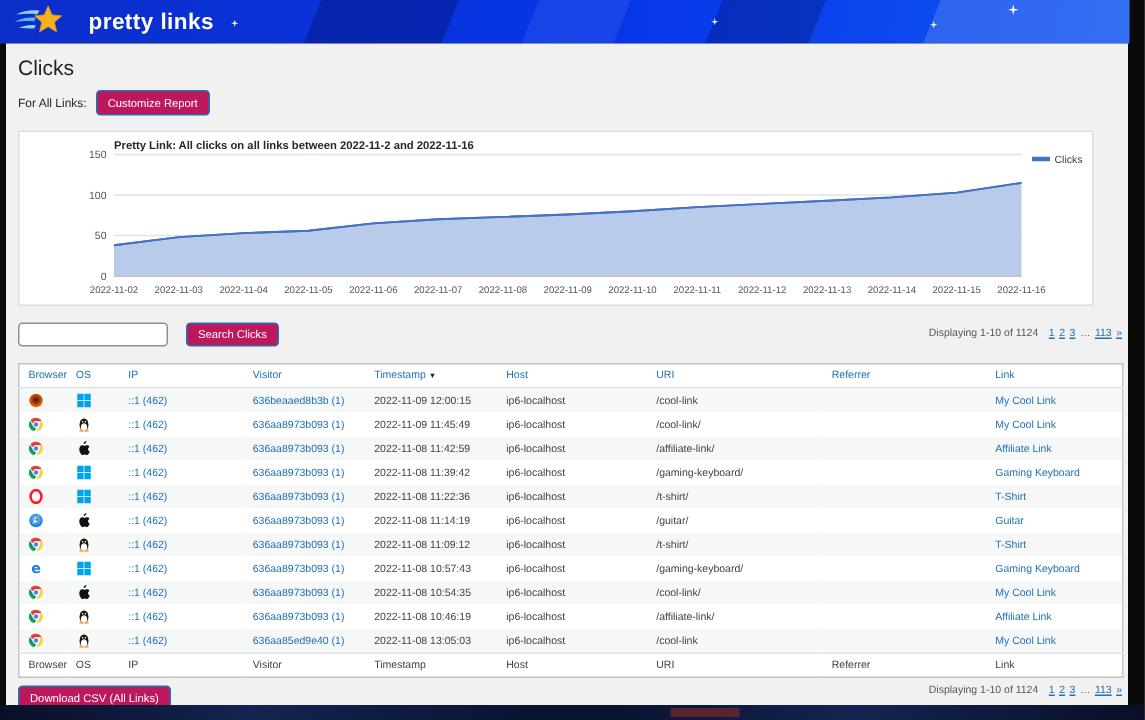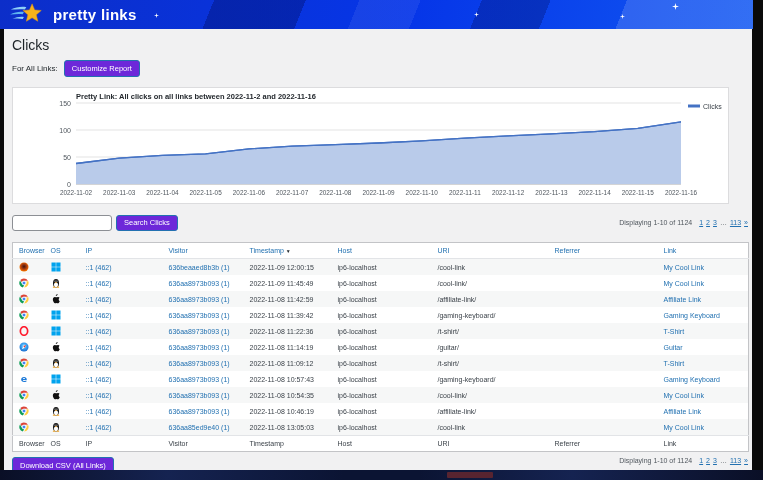--- a/index.html
+++ b/index.html
@@ -13,55 +13,55 @@
     background:linear-gradient(100deg,#0c2ec9,#0636e8 55%,#1157f2);
   }
   .admin-header::before {
     content:""; position:absolute; inset:0;
     background:linear-gradient(112deg,
       transparent 0 28%, rgba(0,10,90,.35) 28% 40%,
       transparent 40% 47%, rgba(255,255,255,.07) 47% 55%,
       transparent 55% 63%, rgba(0,10,90,.30) 63% 72%,
       transparent 72% 82%, rgba(255,255,255,.14) 82% 100%);
   }
-  .logo { position:absolute; left:10px; top:3px; display:flex; align-items:center; gap:7px; z-index:2; }
+  .logo { position:absolute; left:10px; top:3px; display:flex; align-items:center; gap:13px; z-index:2; }
   .logo-icon svg { width:36px; height:23px; display:block; }
   .logo-text { color:#fff; font-size:15px; font-weight:bold; letter-spacing:.3px; }
   .sparkle { position:absolute; background:#fff; z-index:2;
     clip-path:polygon(50% 0,60% 40%,100% 50%,60% 60%,50% 100%,40% 60%,0 50%,40% 40%); }
   .s1 { left:154px; top:13px; width:5px; height:5px; }
   .s2 { left:474px; top:12px; width:5px; height:5px; }
   .s3 { left:620px; top:14px; width:5px; height:5px; }
   .s4 { left:672px; top:3px;  width:7px; height:7px; }
   
   .content {
     position:absolute; left:4px; top:29px; width:748px; height:441px;
     background:#f1f1f2; box-sizing:border-box; padding:8px 8px 0 8px;
   }
   .page-title { margin:0; font-size:14px; font-weight:500; color:#1d2327; }
   .filter-row { margin-top:7px; display:flex; align-items:center; gap:6px; font-size:8px; color:#1d2327; }
   .btn {
-    background:#6d28d9; border:1px solid #2271b1; color:#fff;
+    background:#be185d; border:1px solid #2271b1; color:#fff;
     font-size:7.5px; line-height:1; padding:3.5px 7px; border-radius:3px;
     font-family:inherit; cursor:pointer; white-space:nowrap;
   }
   
   .chart-card {
     margin-top:10px; width:717px; height:117px; background:#fff;
     border:1px solid #dcdcde; box-sizing:border-box; position:relative;
   }
   .chart-title { position:absolute; left:63px; top:4px; font-size:7.5px; font-weight:bold; color:#23282d; z-index:2; }
   #chart-svg { position:absolute; left:0; top:0; width:734px; height:115px; }
   
   .controls-row { margin-top:11px; width:736px; display:flex; align-items:center; }
   .search-input {
     width:100px; height:16px; border:1px solid #8c8f94; border-radius:3px;
     font-size:7.5px; padding:0 3px; box-sizing:border-box; background:#fff; font-family:inherit;
   }
-  .search-btn { margin-left:4px; }
+  .search-btn { margin-left:12px; }
   .pagination { margin-left:auto; font-size:7px; color:#50575e; display:flex; gap:3px; align-items:center; }
   .pagination .summary { margin-right:4px; }
   .pg-link { color:#2271b1; text-decoration:underline; cursor:pointer; }
   .pg-ellipsis { color:#50575e; }
   
   table.clicks {
     margin-top:11px; width:736px; border-collapse:collapse; background:#fff;
     border:1px solid #c3c4c7; font-size:7px; table-layout:fixed;
   }
   table.clicks th, table.clicks td {

